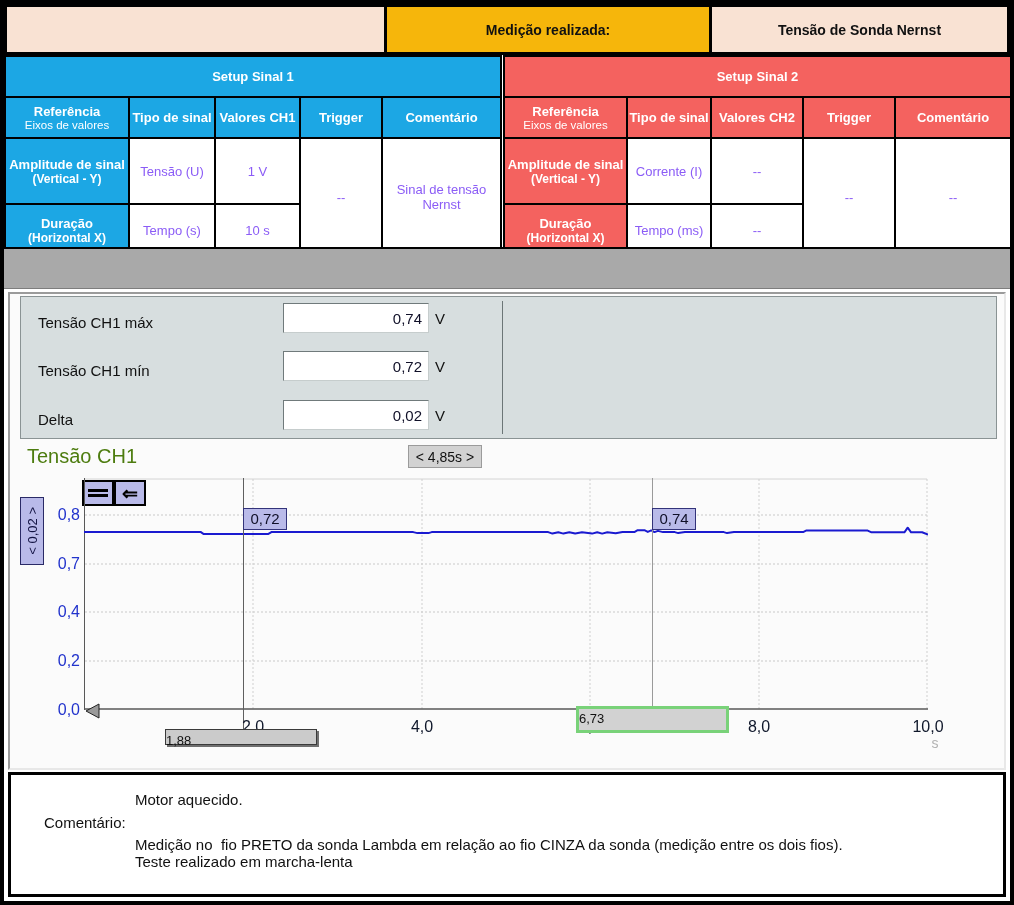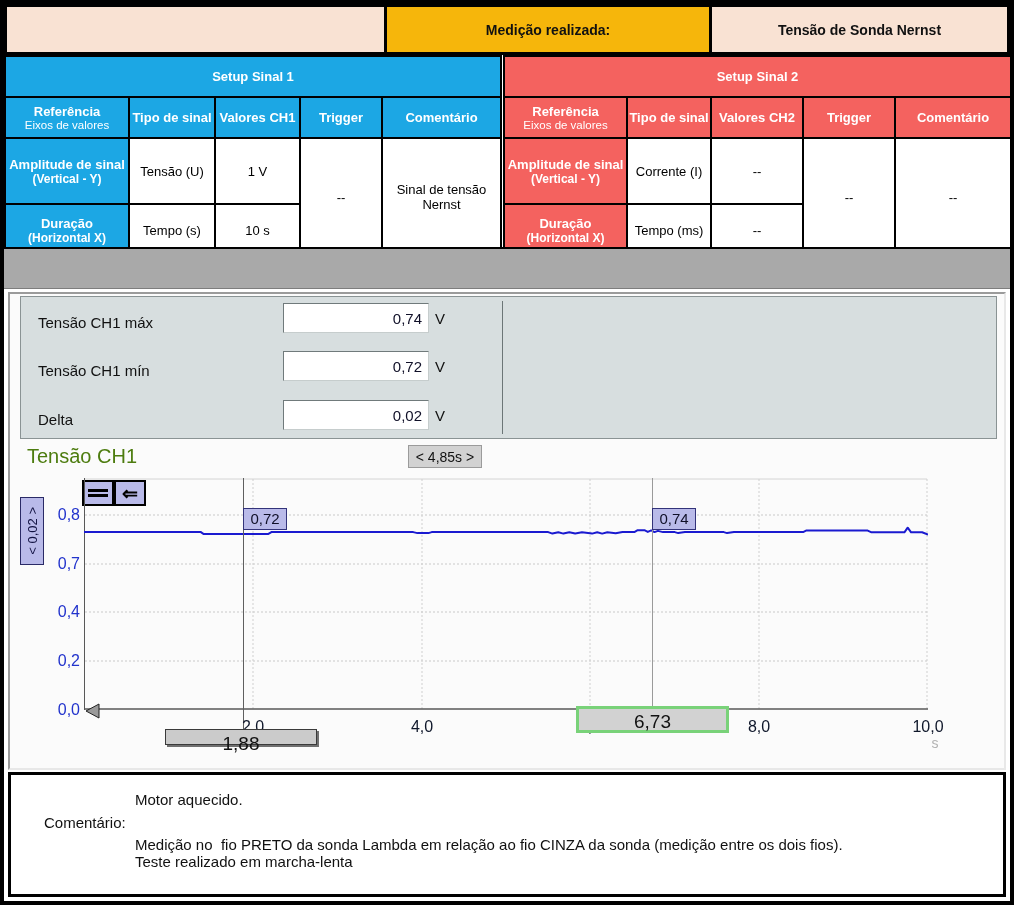--- a/index.html
+++ b/index.html
@@ -8,21 +8,21 @@
   .abs { position:absolute; }
 
   
   .hdr-cell { position:absolute; top:0; height:51px; border:3px solid #000; display:flex; align-items:center; justify-content:center; font-size:14px; font-weight:bold; color:#111; }
   .hdr-left  { left:0;   width:383px; background:#f9e2d3; }
   .hdr-mid   { left:380px; width:328px; background:#f6b60b; }
   .hdr-right { left:705px; width:301px; background:#f9e2d3; }
 
   
   table.setup { position:absolute; top:51px; border-collapse:collapse; table-layout:fixed; }
-  table.setup td { border:2px solid #000; text-align:center; vertical-align:middle; font-size:13px; color:#000000; background:#fff; overflow:hidden; }
+  table.setup td { border:2px solid #000; text-align:center; vertical-align:middle; font-size:13px; color:#8b5cf6; background:#fff; overflow:hidden; }
   #setup1 { left:0; width:496px; }
   #setup2 { left:499px; width:507px; }
   .t1 td.head, .t1 td.refcell { background:#1ca7e4; color:#fff; }
   .t2 td.head, .t2 td.refcell { background:#f4625f; color:#fff; }
   td.title-row { font-size:15px; font-weight:bold; height:32px; }
   td.head { font-weight:bold; height:41px; font-size:13.5px; }
   td.head .sub, td.refcell .sub { display:block; font-size:11.5px; font-weight:normal; }
   td.refcell { font-weight:bold; font-size:12.5px; }
   td.refcell .sub { font-weight:bold; font-size:12px; }
   tr.r1 td { height:66px; }
@@ -50,21 +50,21 @@
   .ytick { position:absolute; left:40px; width:36px; height:18px; text-align:right; font-size:16px; color:#2233cc; }
   .xtick { position:absolute; top:714px; width:40px; height:18px; text-align:center; font-size:16px; color:#0f172a; }
   .xunit { left:916px; top:731px; width:30px; text-align:center; font-size:14px; color:#b2b2b2; }
   #plot-svg { position:absolute; left:80px; top:474px; }
   .cursor-line { position:absolute; width:1px; top:474px; }
   #cursor-line-0 { background:#5f5f5f; height:251px; }
   #cursor-line-1 { background:#9a9a9a; height:228px; }
   .cursor-vbox { position:absolute; top:504px; width:44px; height:22px; background:#b9bae9; border:1px solid #33337a; font-size:15px; color:#101028; text-align:center; padding-top:1px; }
   #cursor-vbox-0 { left:239px; }
   #cursor-vbox-1 { left:648px; }
-  .cursor-tbox { position:absolute; font-size:19px; color:#111; text-align:center; background:#cbcbcb; }
+  .cursor-tbox { position:absolute; font-size:13px; color:#111; background:#cbcbcb; }
   #cursor-tbox-0 { left:161px; top:725px; width:152px; height:16px; border:1px solid #3a3a3a; box-shadow:2px 2px 0 #6f6f6f; padding-top:3px; }
   #cursor-tbox-1 { left:572px; top:702px; width:153px; height:27px; border:3px solid #79d279; background:#d2d2d2; padding-top:2px; }
   .tri-marker { left:81px; top:699px; }
 
   
   .comment-panel { left:4px; top:768px; width:998px; height:125px; background:#fff; border:3px solid #000; }
   .comment-label { left:40px; top:810px; font-size:15px; color:#111; }
   .comment-line { position:absolute; left:131px; font-size:15px; color:#111; white-space:pre-wrap; }
   #comment-line-0 { top:787px; }
   #comment-line-1 { top:809px;margin-top:40px; }

